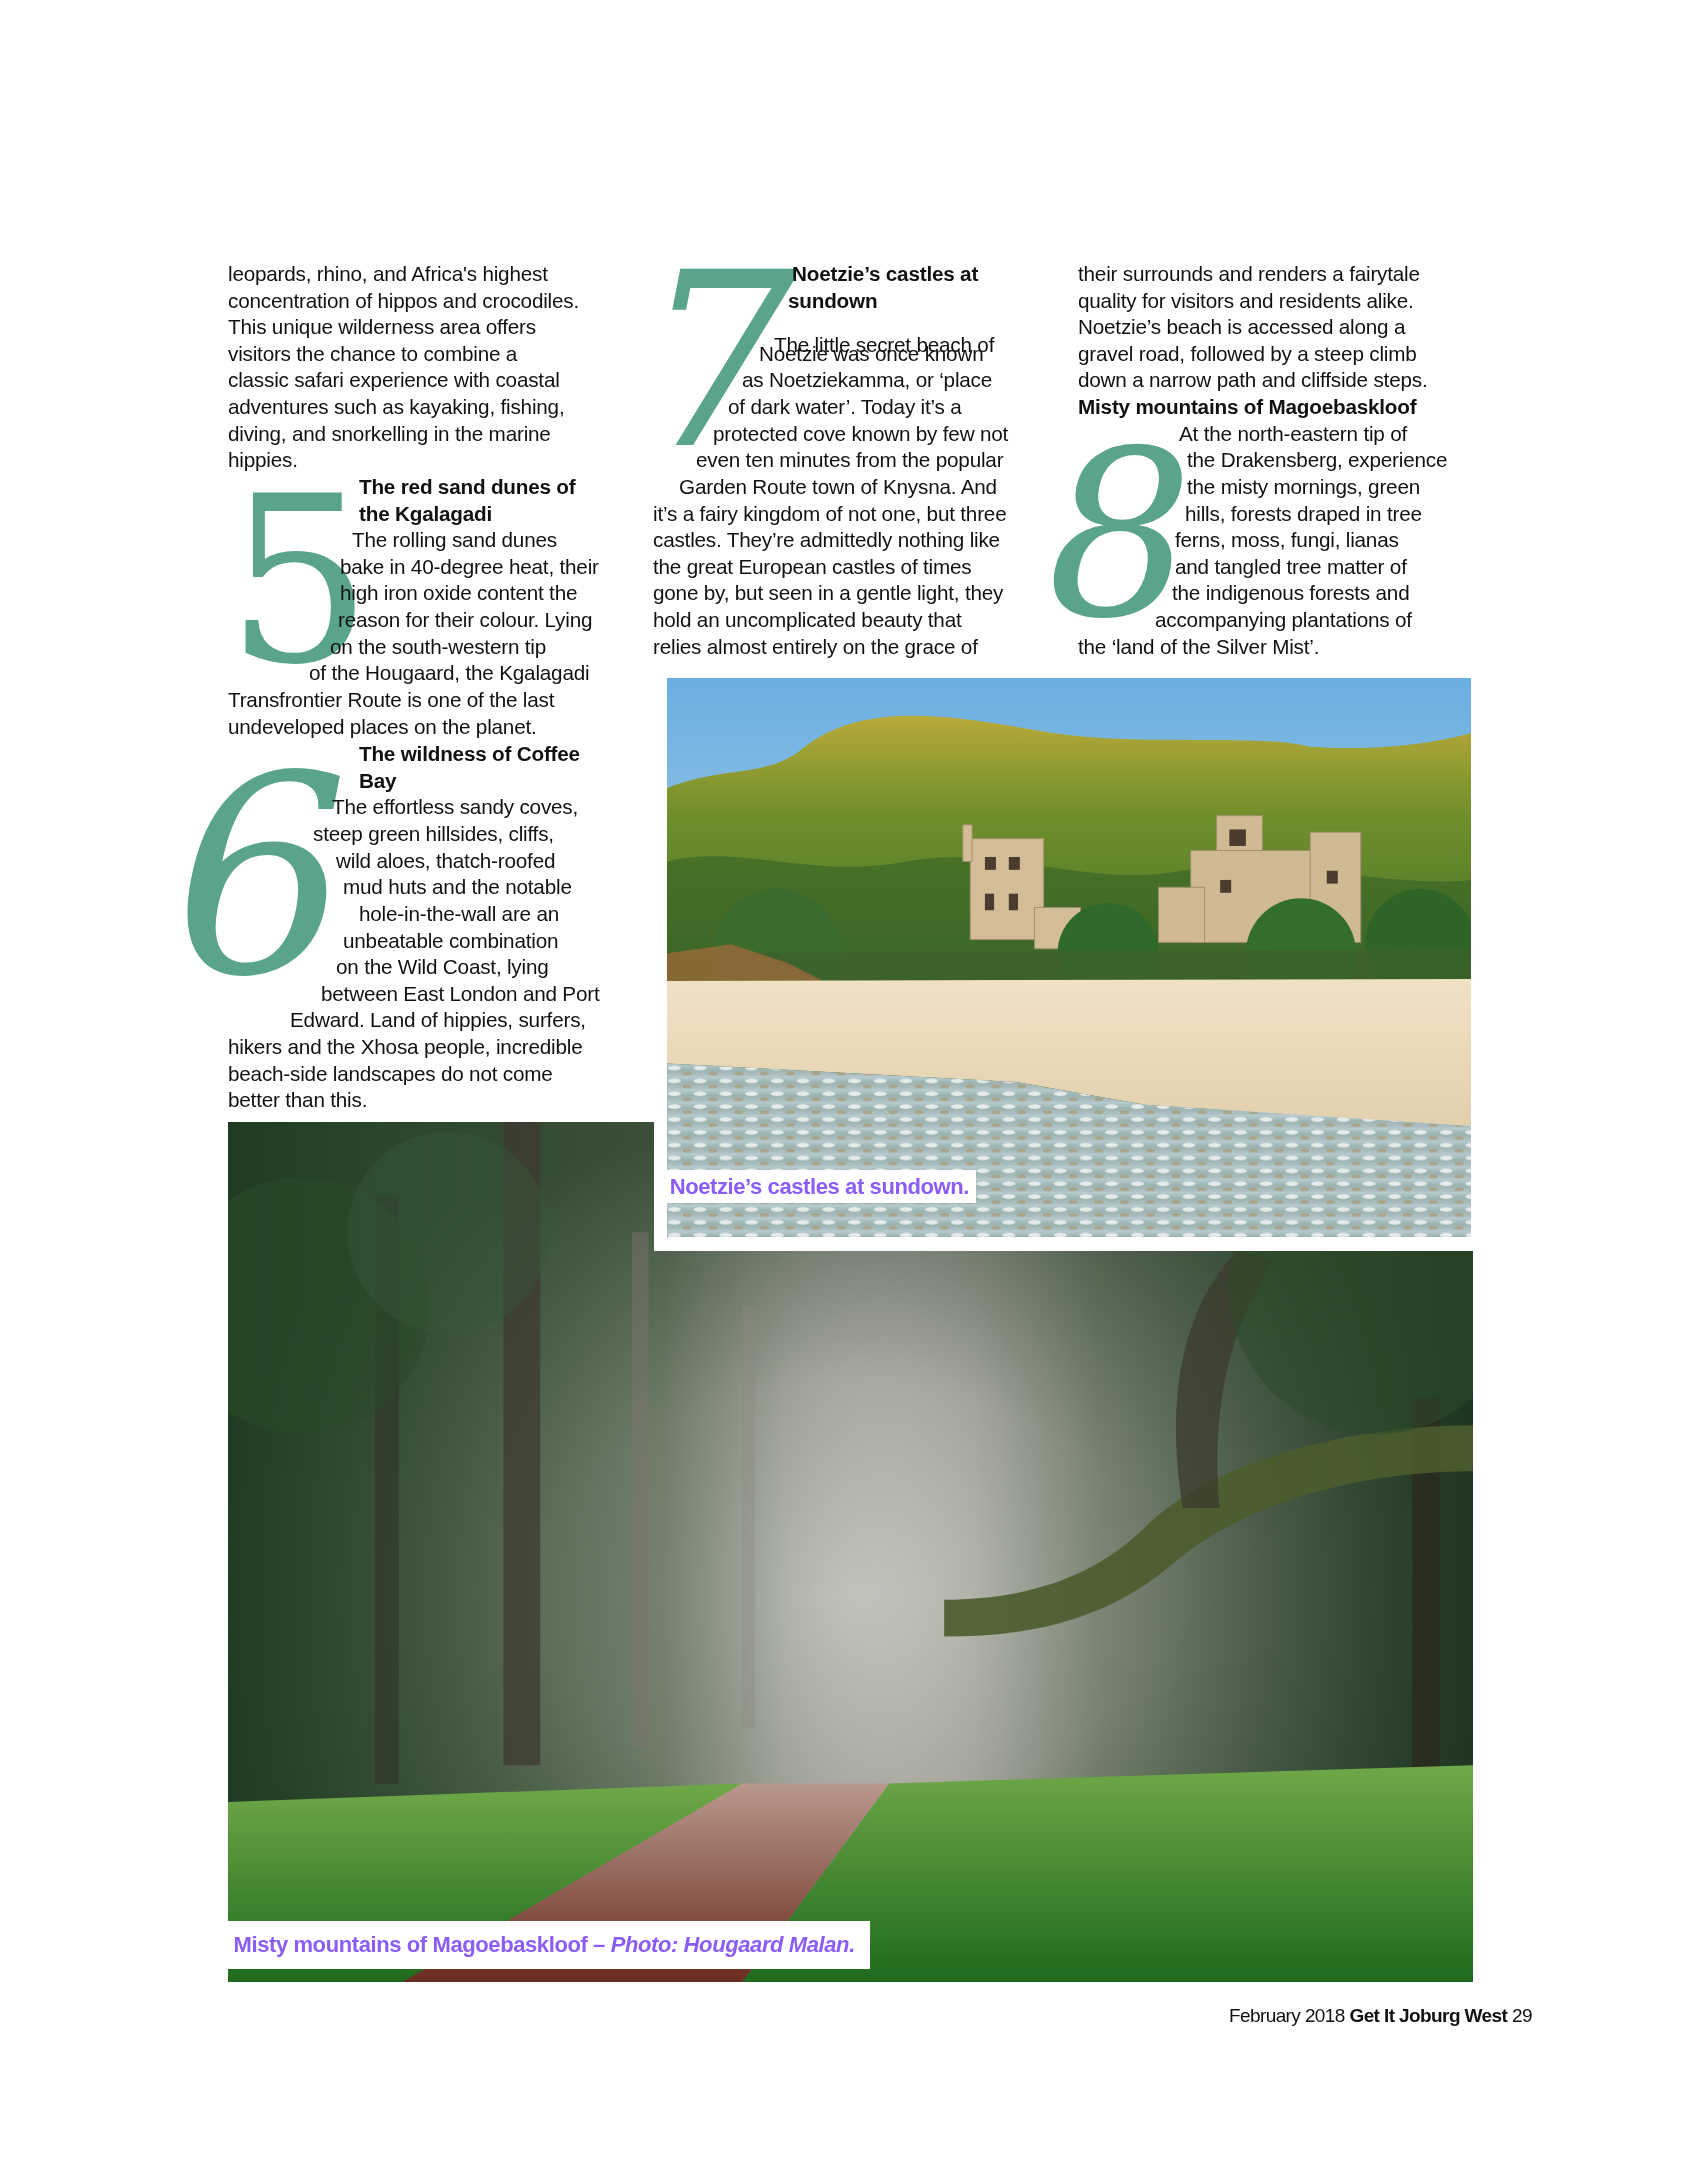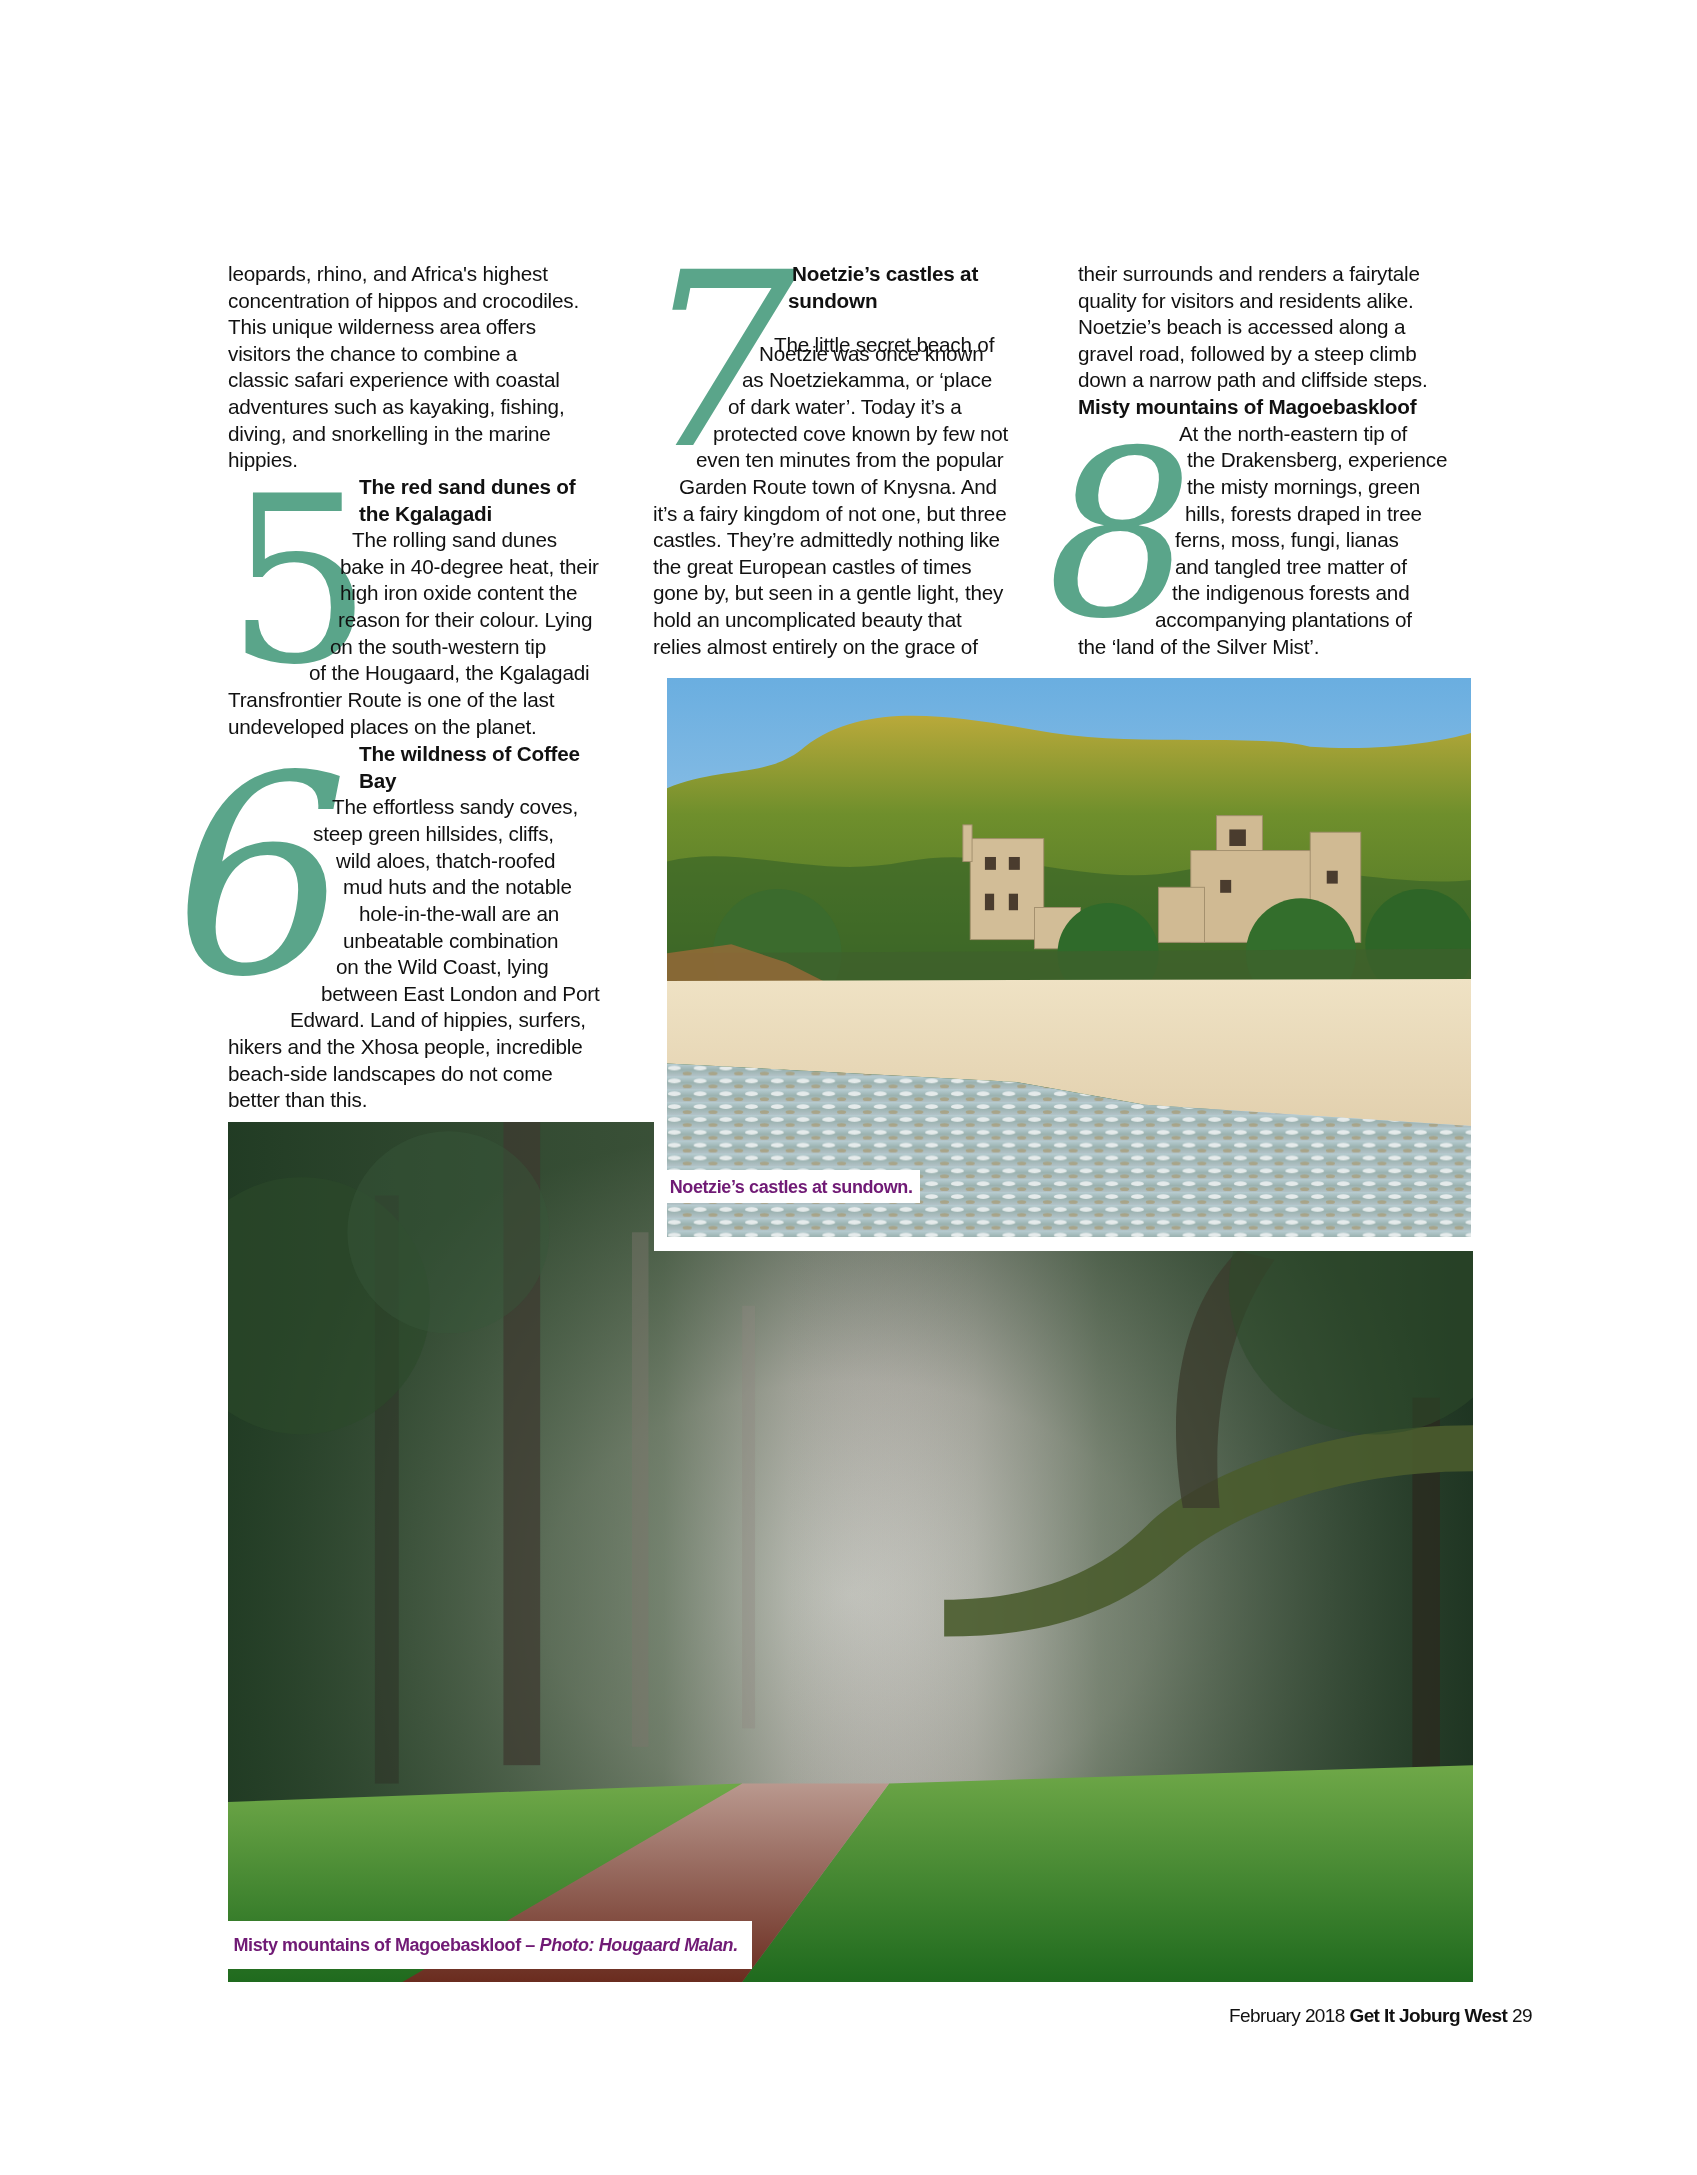--- a/index.html
+++ b/index.html
@@ -4,21 +4,21 @@
 <style>
   html, body { margin:0; padding:0; background:#ffffff; }
   body { width:1698px; height:2175px; position:relative; overflow:hidden;
          font-family:"Liberation Sans", "DejaVu Sans", sans-serif; color:#111; }
   .line { position:absolute; white-space:nowrap; font-size:20.7px; line-height:27px; letter-spacing:-0.2px; }
   .b { font-weight:bold; }
   .drop { position:absolute; color:#5aa58a; font-family:"DejaVu Serif","Liberation Serif",serif;
           line-height:1; font-style:italic; }
   .photo { position:absolute; overflow:hidden; }
   .caption { position:absolute; background:#fff; font-weight:bold; white-space:nowrap;
-             font-size:18px; line-height:26px; color:#701a75; padding:3.7px 5.5px; letter-spacing:-0.4px; }
+             font-size:22px; line-height:26px; color:#8b5cf6; padding:3.7px 5.5px; letter-spacing:-0.4px; }
   .caption i { font-style:italic; }
   .footer { position:absolute; left:1229px; top:2005px; font-size:19px; letter-spacing:-0.6px;
             font-family:"Liberation Sans", sans-serif; white-space:nowrap; }
 </style>
 </head>
 <body>
 
 <div class="photo" style="left:228px; top:1122px; width:1245px; height:860px;" title="Misty forest with a red dirt path and moss-covered overhanging tree branch">
   <svg width="1245" height="860" viewBox="0 0 1356 936" preserveAspectRatio="none">
     <defs>

